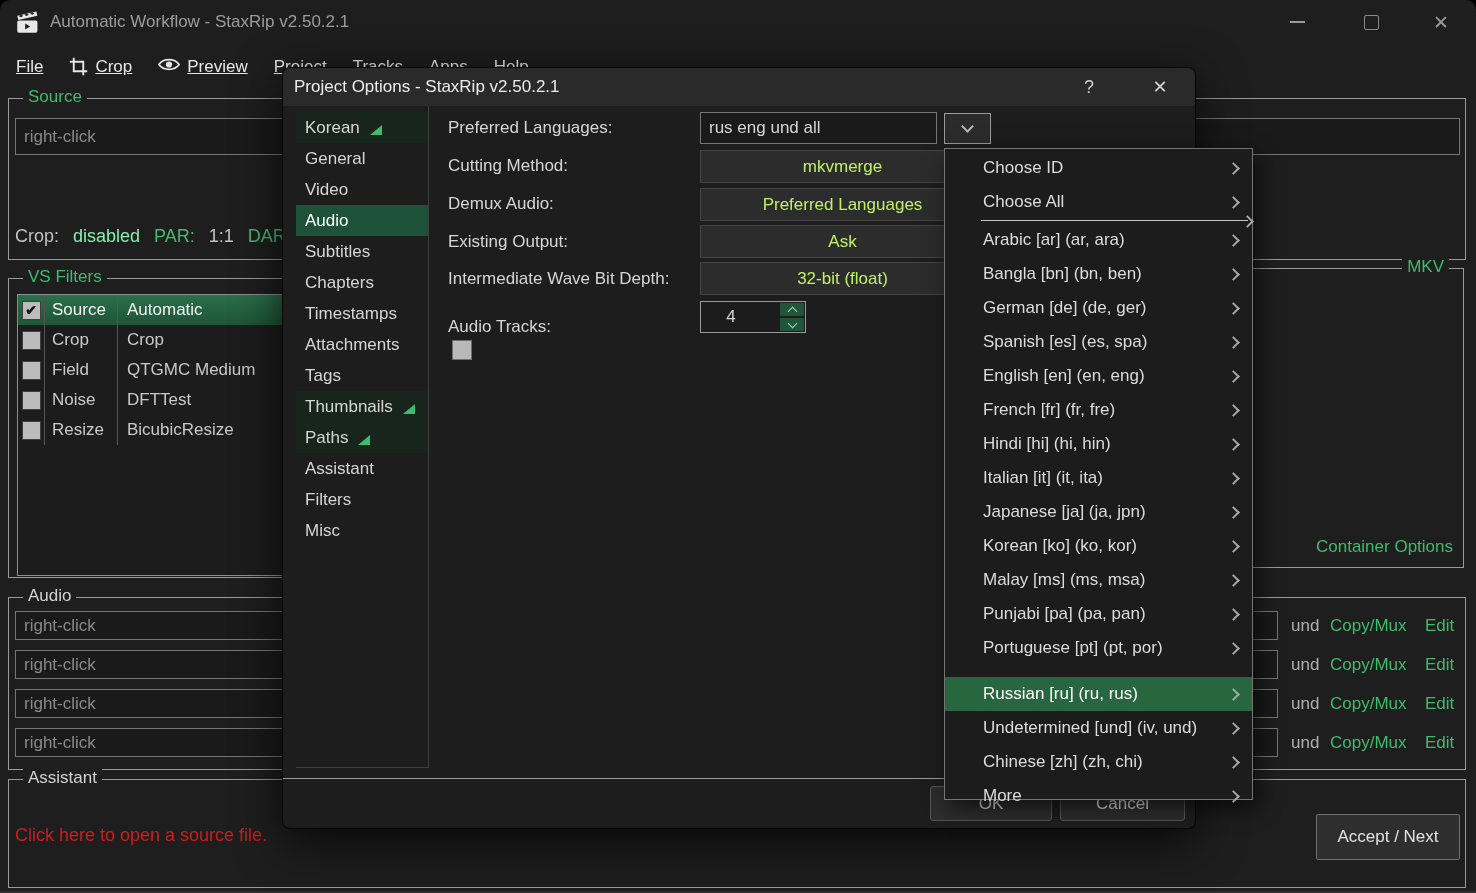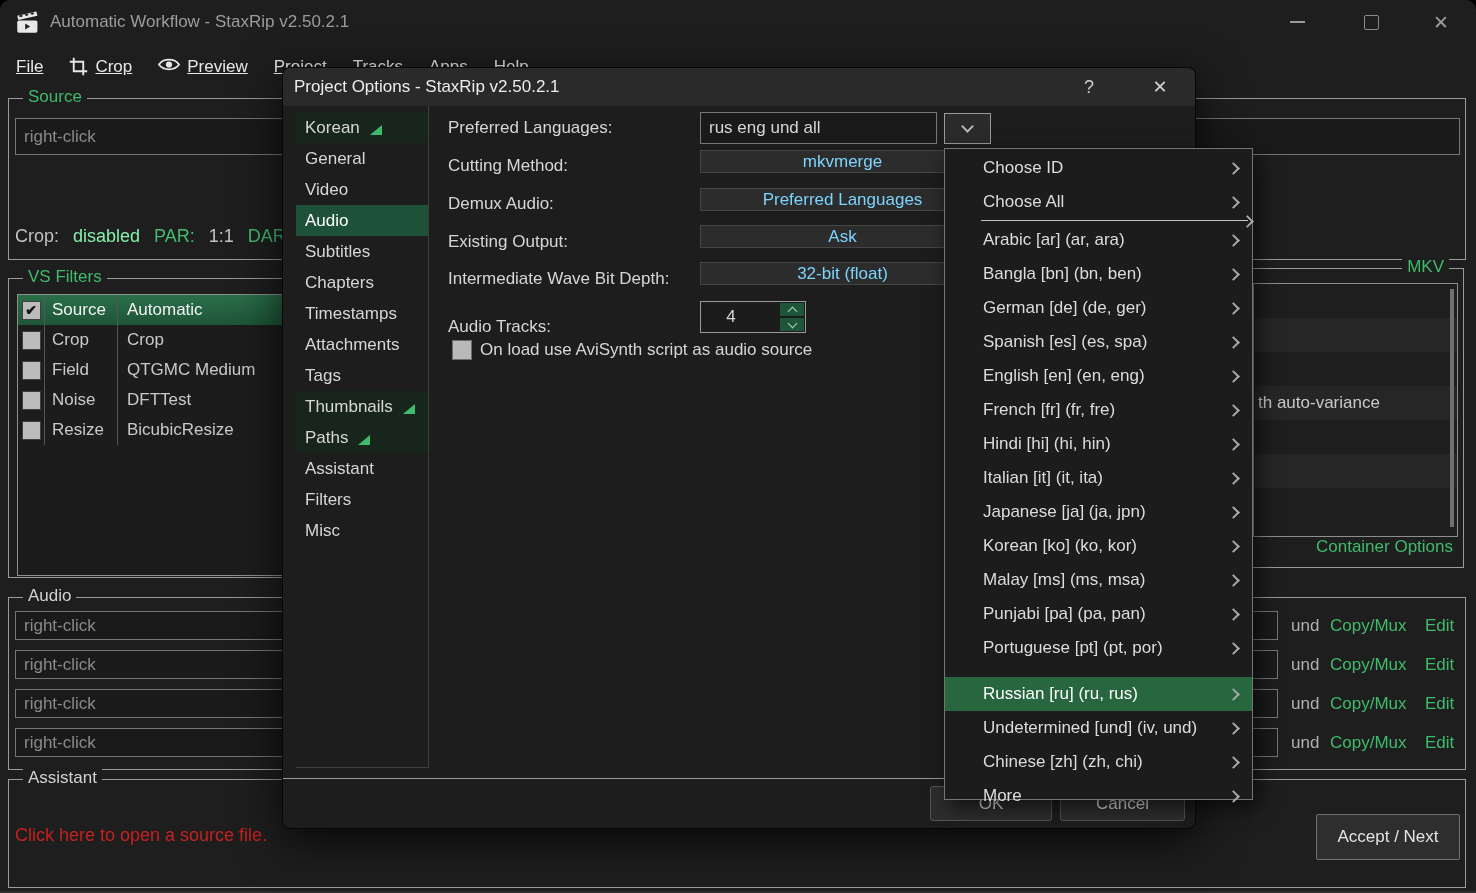--- a/index.html
+++ b/index.html
@@ -77,21 +77,21 @@
   .dlg-close{left:857px;}
 
   .sb-panel{position:absolute;left:13px;top:38px;width:133px;height:662px;border-right:1px solid #3e3e3e;border-bottom:1px solid #3e3e3e;box-sizing:border-box;padding-top:6px;}
   .sb-item{height:31px;display:flex;align-items:center;padding-left:9px;font-size:17px;color:#d6d6d6;box-sizing:border-box;}
   .sb-item .tri{display:none;margin-left:10px;margin-top:5px;width:0;height:0;border-bottom:10px solid #3fbb6c;border-left:12px solid transparent;}
   .sb-item.expandable{background:#18251c;}
   .sb-item.expandable .tri{display:block;}
   .sb-item.selected{background:#1d5138;color:#fff;}
 
   .fld-label{position:absolute;left:165px;height:32px;line-height:32px;font-size:17px;color:#d6d6d6;}
-  .dlg-btn{position:absolute;left:417px;width:285px;height:23px;background:#2c2c2c;border:1px solid #454545;box-sizing:border-box;color:#7dd3fc;font-size:17px;display:flex;align-items:center;justify-content:center;}
+  .dlg-btn{position:absolute;left:417px;width:285px;height:33px;background:#2c2c2c;border:1px solid #454545;box-sizing:border-box;color:#bef264;font-size:17px;display:flex;align-items:center;justify-content:center;}
   .pl-input{position:absolute;left:417px;top:44px;width:237px;height:32px;}
   .dd-btn{position:absolute;left:661px;top:45px;width:47px;height:31px;background:#2b2b2b;border:1px solid #9a9a9a;box-sizing:border-box;display:flex;align-items:center;justify-content:center;}
 
   .spinner{position:absolute;left:417px;top:233px;width:106px;height:32px;border:1px solid #9a9a9a;background:#1c1c1c;box-sizing:border-box;display:flex;}
   .spin-val{width:60px;text-align:center;line-height:30px;font-size:17px;color:#d6d6d6;}
   .spin-btns{margin-left:auto;display:flex;flex-direction:column;gap:2px;padding:1px 1px;}
   .spin-btn{width:24px;height:13px;background:#1f5639;display:flex;align-items:center;justify-content:center;}
 
   .dlg-check{position:absolute;left:169px;top:272px;width:20px;height:20px;background:#b9b9b9;border:1px solid #6e6e6e;box-sizing:border-box;}
   .dlg-check-label{position:absolute;left:197px;top:271px;line-height:22px;font-size:17px;color:#d6d6d6;}
@@ -224,30 +224,20 @@
               <span class="cb"></span>
             </span>
             <span class="vs-type">Resize</span>
             <span class="vs-name">BicubicResize</span>
           </div>
       </div>
     </div>
 
     <div class="group" style="left:1248px;top:268px;width:216px;height:300px;">
       <span class="legend right green">MKV</span>
-      <div class="mkv-list">
-        <div class="mkv-row"></div>
-          <div class="mkv-row"></div>
-          <div class="mkv-row"></div>
-          <div class="mkv-row">th auto-variance</div>
-          <div class="mkv-row"></div>
-          <div class="mkv-row"></div>
-          <div class="mkv-row"></div>
-        <div class="mkv-scroll"></div>
-      </div>
       <div class="container-opts">Container Options</div>
     </div>
 
     <div class="group" style="left:8px;top:597px;width:1458px;height:173px;">
       <span class="legend left gray">Audio</span>
       <div class="audio-rows">
         <div class="audio-row">
             <input class="txt-input audio-input" placeholder="right-click" style="">
             <span class="a-lang">und</span>
             <span class="a-mux">Copy/Mux</span>
@@ -371,21 +361,20 @@
         <span class="spin-btn">
             <span class="chev up small green"></span>
           </span>
         <span class="spin-btn">
             <span class="chev down small green" style="margin-top:-3px;"></span>
           </span>
       </span>
     </div>
 
     <div class="dlg-check"></div>
-    <div class="dlg-check-label">On load use AviSynth script as audio source</div>
 
     <div class="dlg-footer-sep"></div>
     <div class="footer-btn dlg-ok">OK</div>
     <div class="footer-btn dlg-cancel">Cancel</div>
   </div>
 
   <div class="popup">
     <div class="menu-item submenu">
         <span class="mi-label">Choose ID</span>
         <span class="chev right mi-arrow"></span>

